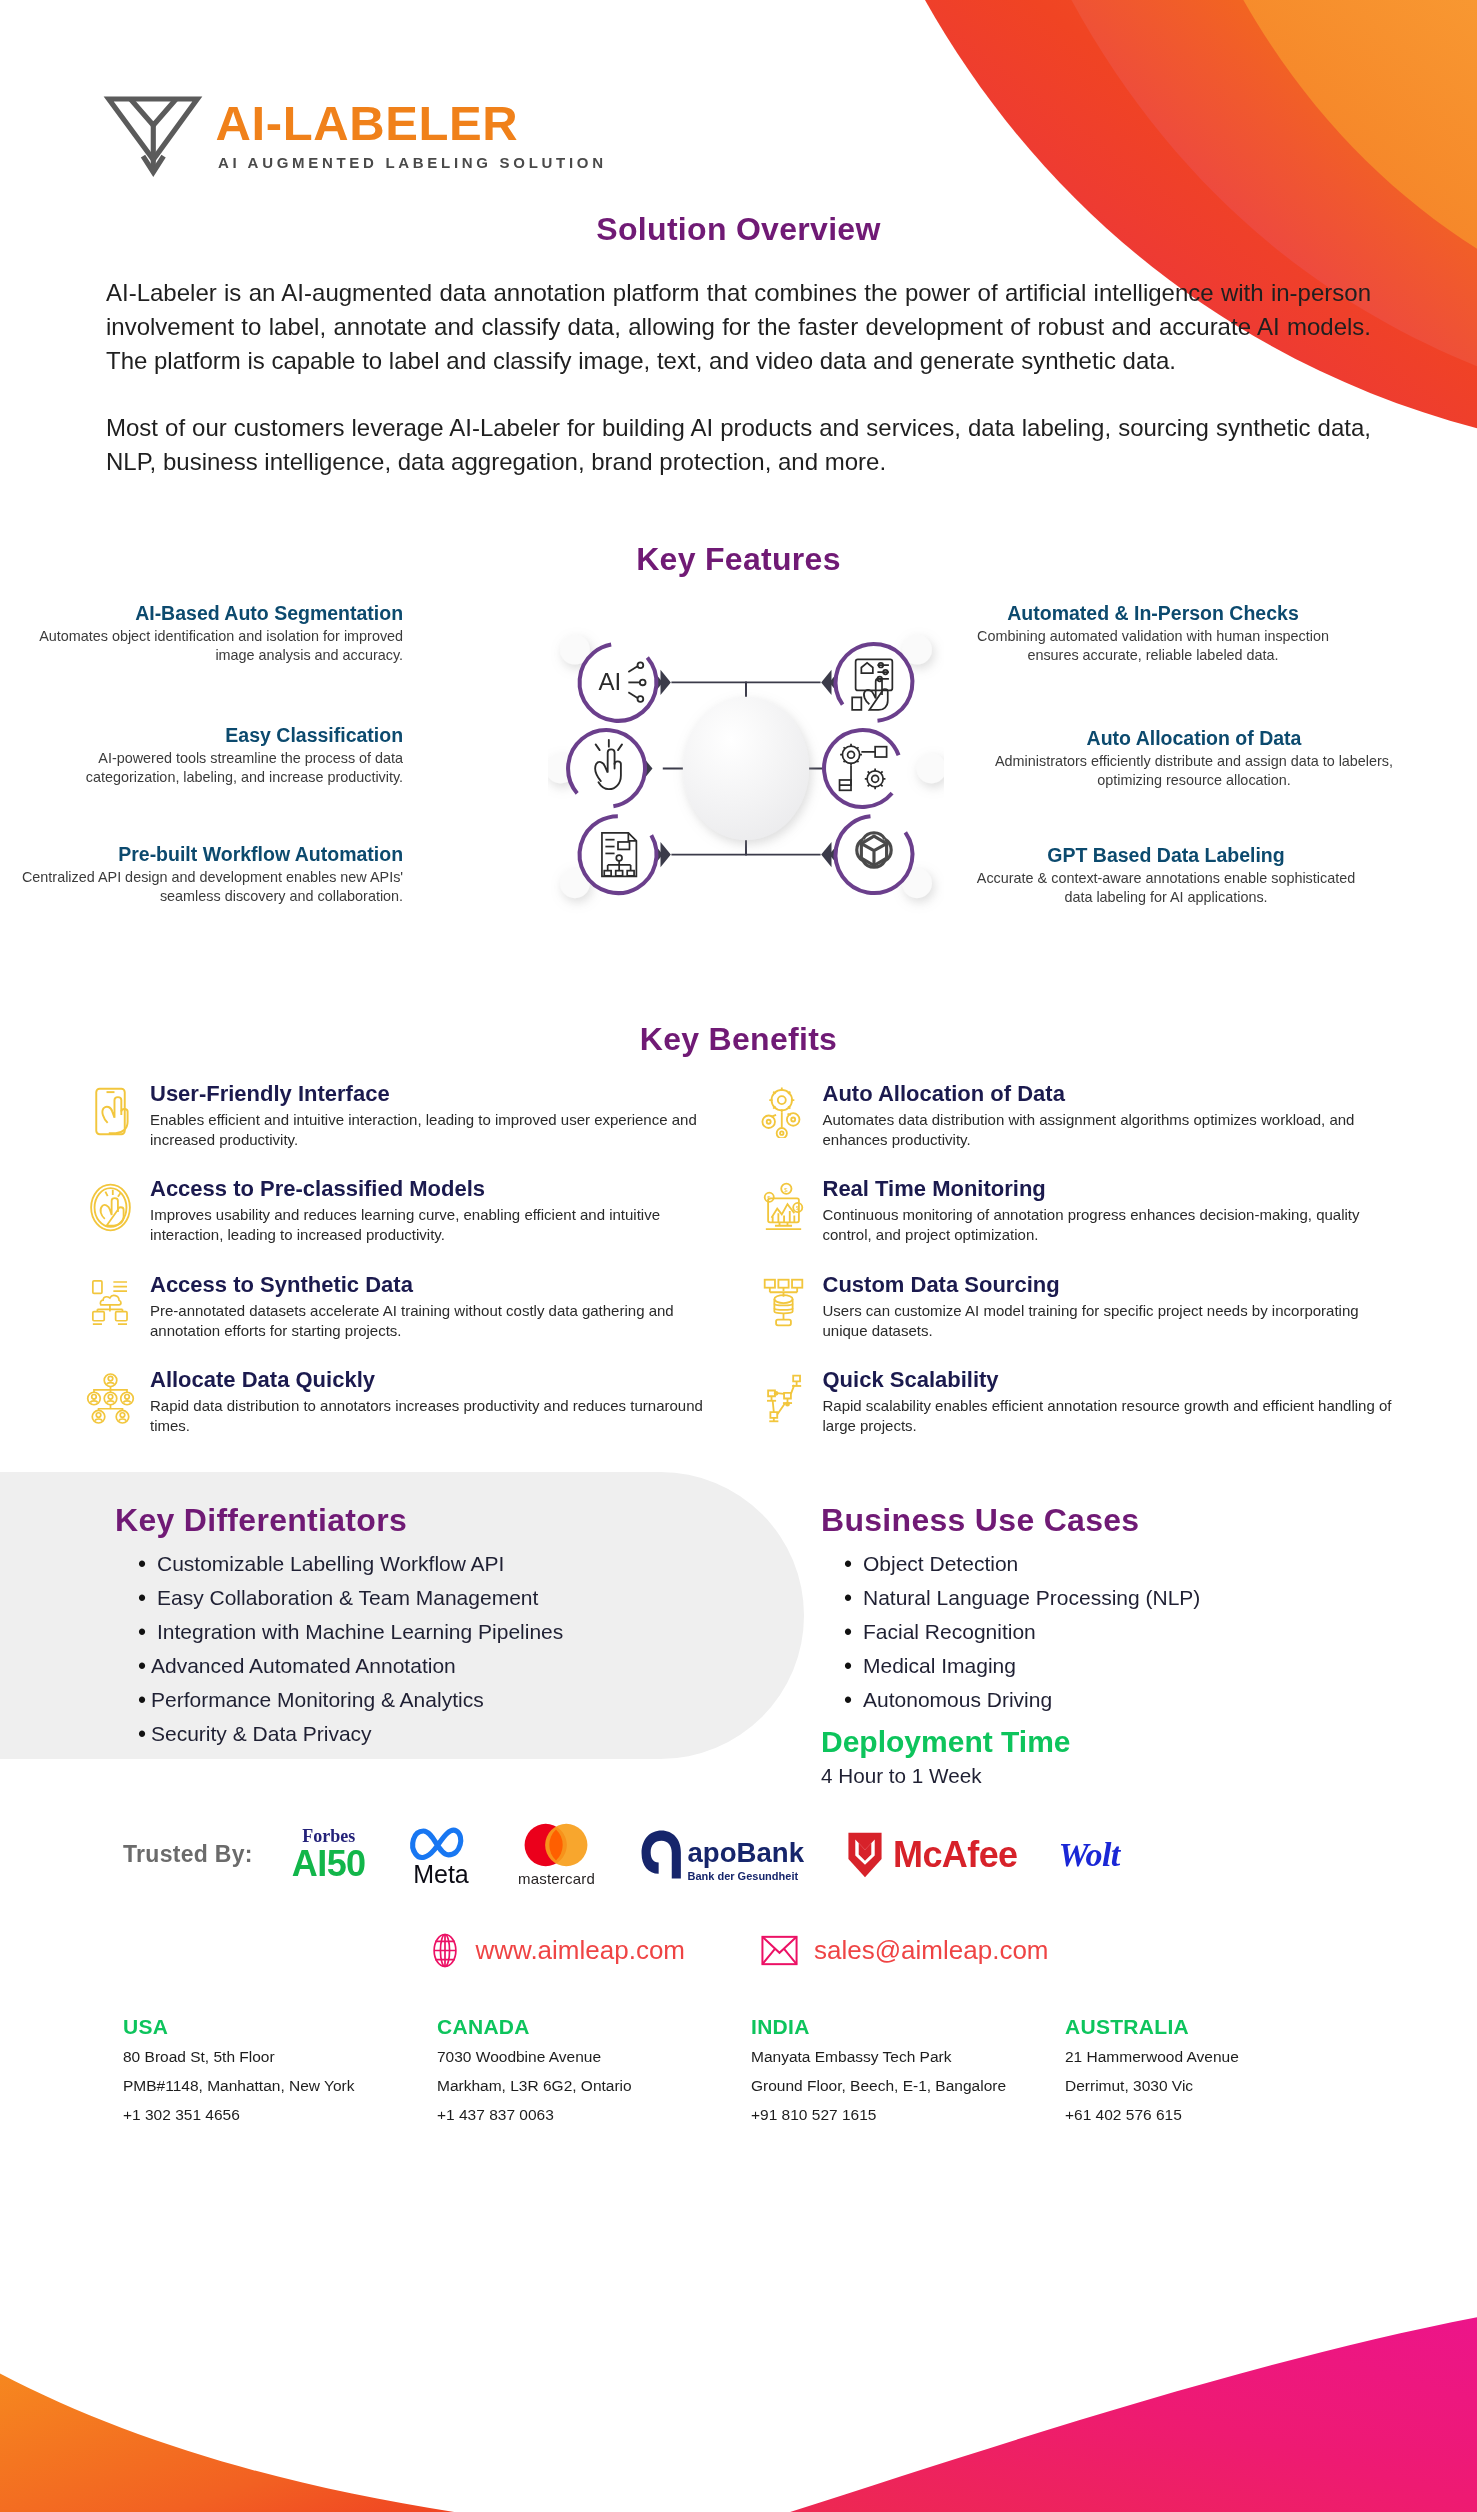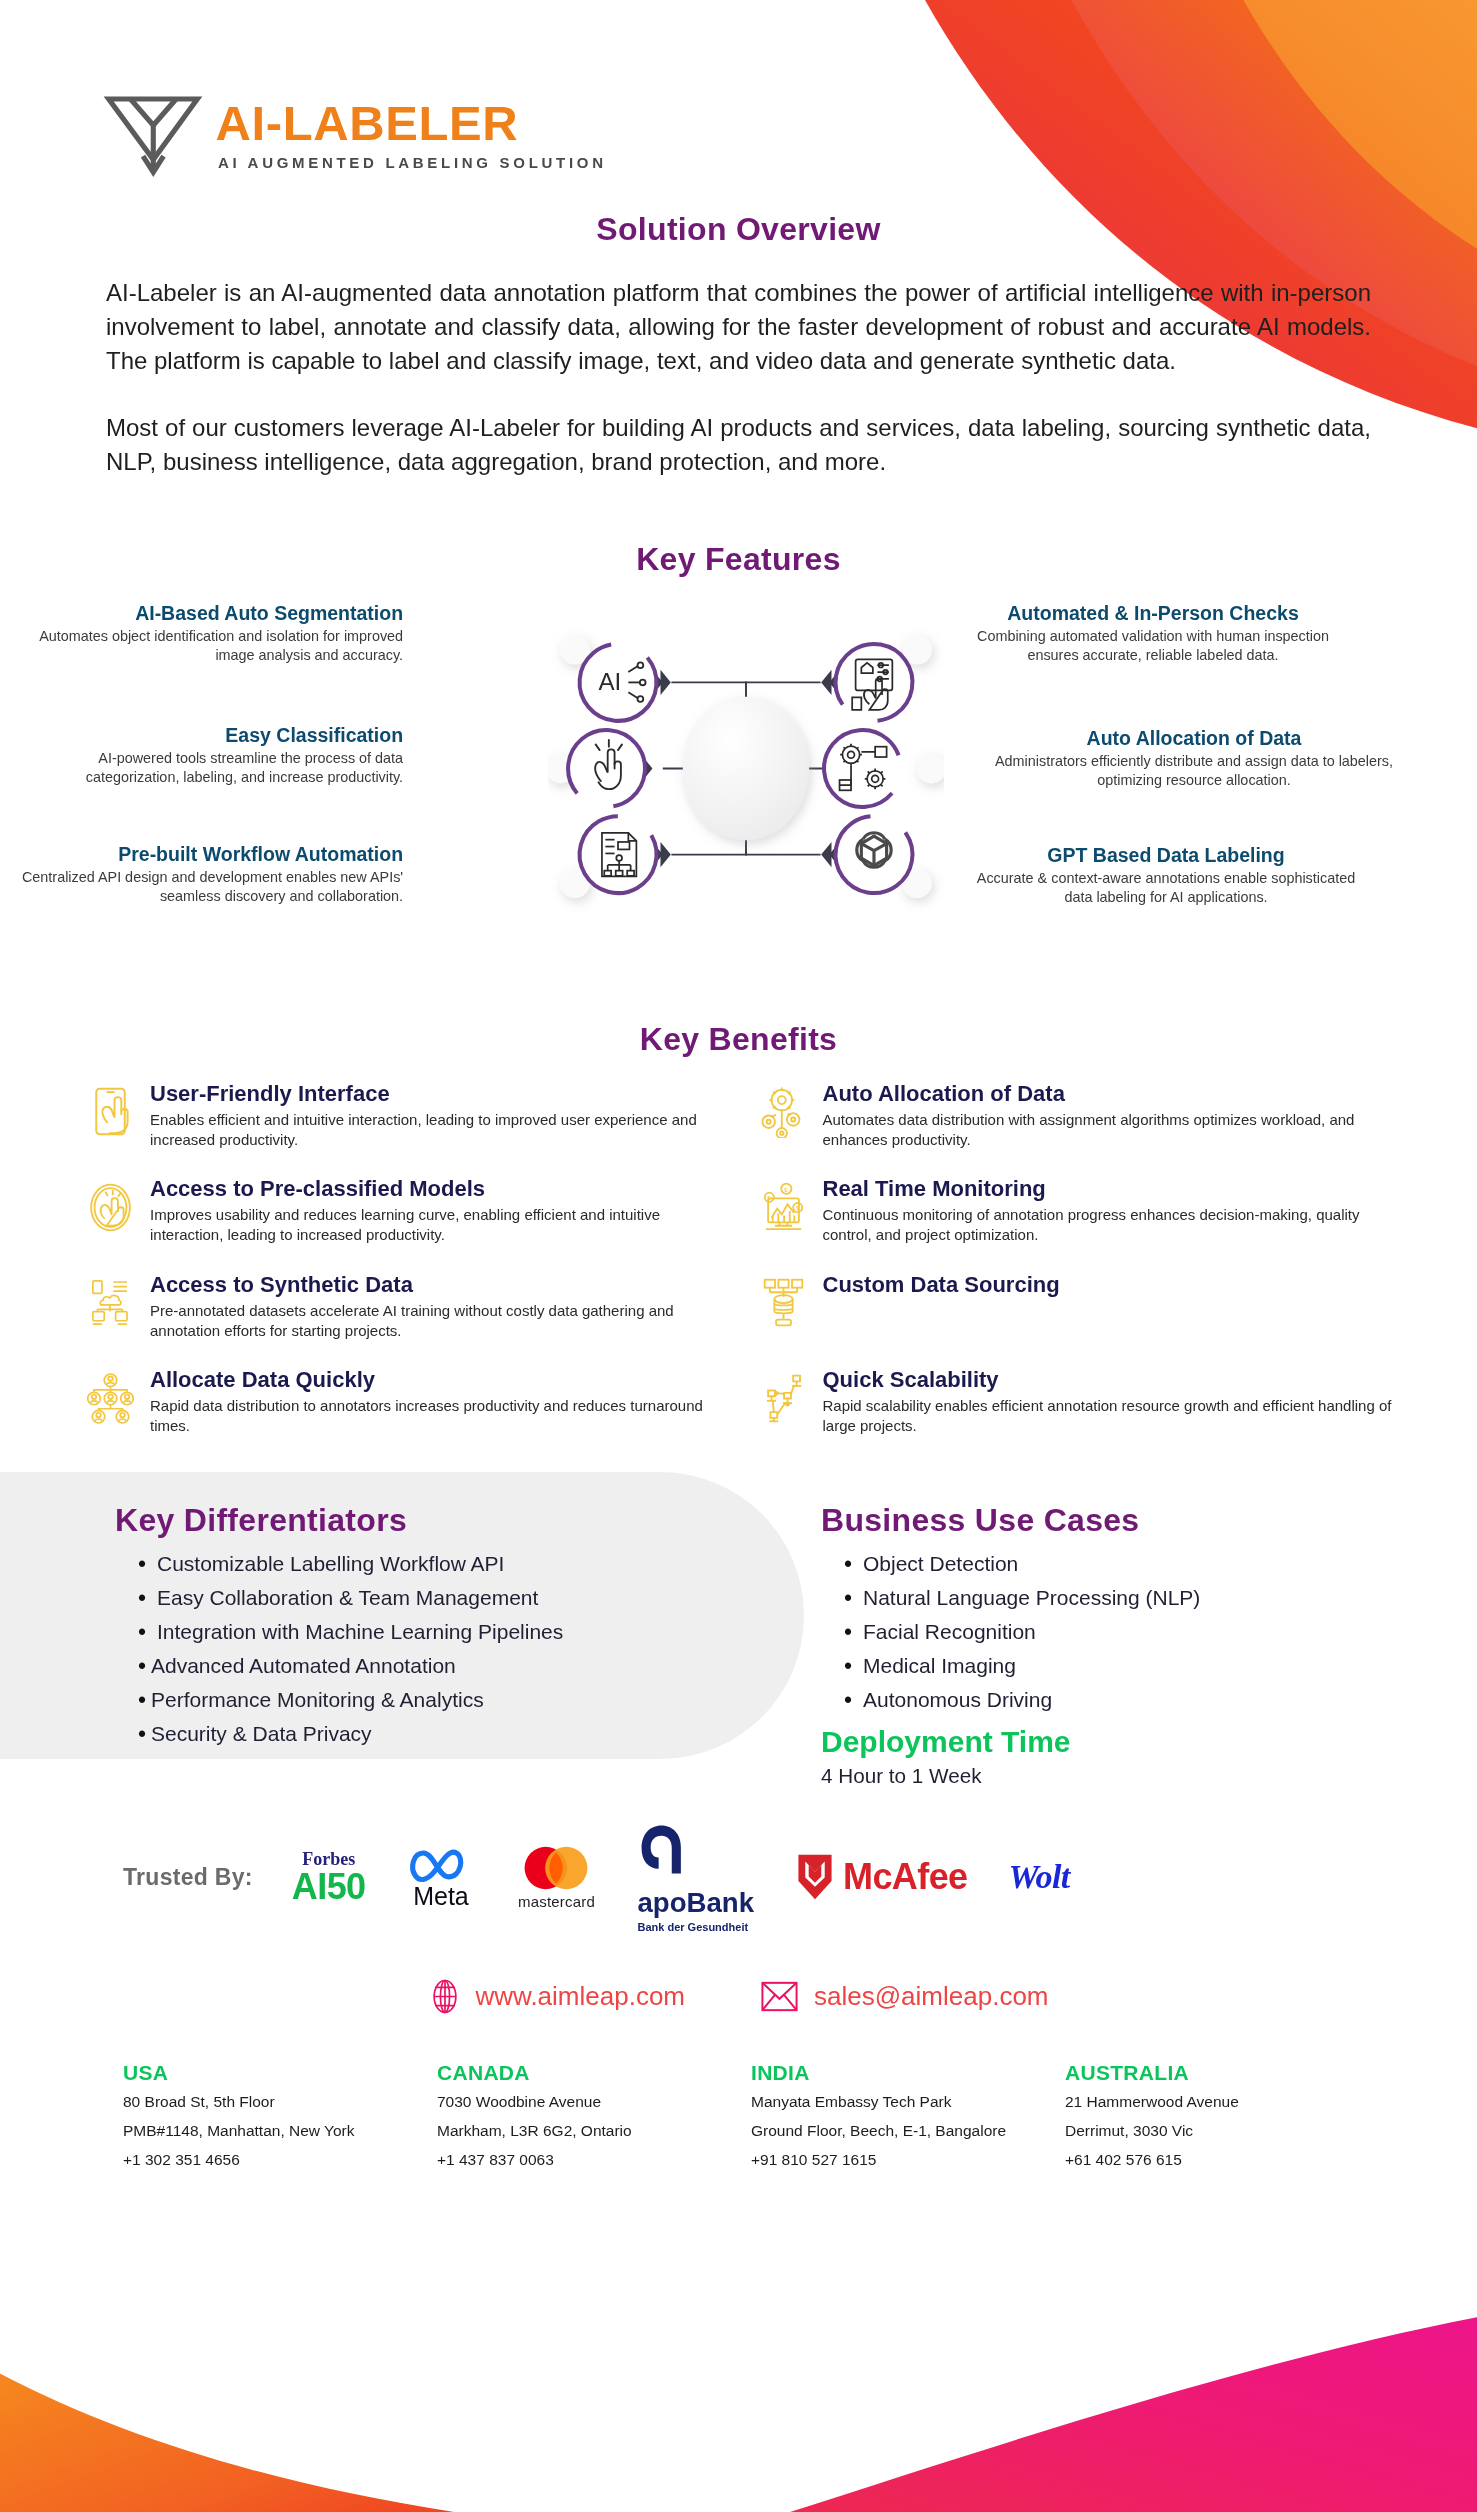--- a/index.html
+++ b/index.html
@@ -446,20 +446,21 @@
             <path d="M19,20 L19,28 M43,20 L43,26 M67,20 L67,28 M19,28 L67,28 M43,28 L43,36"></path>
             <ellipse cx="43" cy="40" rx="16" ry="7"></ellipse>
             <path d="M27,40 L27,62 C27,66 59,66 59,62 L59,40"></path>
             <path d="M27,48 C27,52 59,52 59,48 M27,56 C27,60 59,60 59,56"></path>
             <path d="M43,66 L43,76"></path>
             <rect x="30" y="76" width="26" height="10" rx="3"></rect>
           </g>
         </svg>
         <div>
           <div class="ttl">Custom Data Sourcing</div>
+          <div class="dsc">Users can customize AI model training for specific project needs by incorporating unique datasets.</div>
         </div>
       </div>
 
       <div class="ben">
         <svg class="ico" viewBox="0 0 86 92">
           <g stroke="#F2C63D" stroke-width="3" fill="none">
             <circle cx="43" cy="14" r="11"></circle>
               <circle cx="43" cy="11" r="4"></circle>
               <path d="M37,21 C38,17 48,17 49,21"></path>
             <circle cx="43" cy="46" r="11"></circle>
@@ -564,21 +565,21 @@
 
       <div class="logo-box">
         <svg width="80" height="46" viewBox="0 0 140 80">
           <circle cx="52" cy="40" r="37" fill="#EB001B"></circle>
           <circle cx="88" cy="40" r="37" fill="#F79E1B" opacity="0.92"></circle>
           <path d="M70,13 a37,37 0 0 0 0,54 a37,37 0 0 0 0,-54" fill="#FF5F00"></path>
         </svg>
         <div class="mc-word">mastercard</div>
       </div>
 
-      <div class="logo-box" style="flex-direction:column; align-items:flex-start; gap:12px">
+      <div class="logo-box" style="flex-direction:row; align-items:flex-end; gap:1px">
         <svg width="49" height="55" viewBox="0 0 86 96">
           <path d="M43,6 C22,6 8,22 8,46 C8,68 20,82 38,82 L38,62 C28,62 24,54 24,44 C24,32 31,24 43,24 C55,24 61,33 61,45 L61,90 L77,90 L77,44 C77,21 63,6 43,6 Z" fill="#16256B"></path>
         </svg>
         <div style="display:flex;flex-direction:column;align-items:flex-start">
           <div class="apo-word">apoBank</div>
           <div class="apo-sub">Bank der Gesundheit</div>
         </div>
       </div>
 
       <div class="logo-box" style="flex-direction:row; align-items:center; gap:8px">

